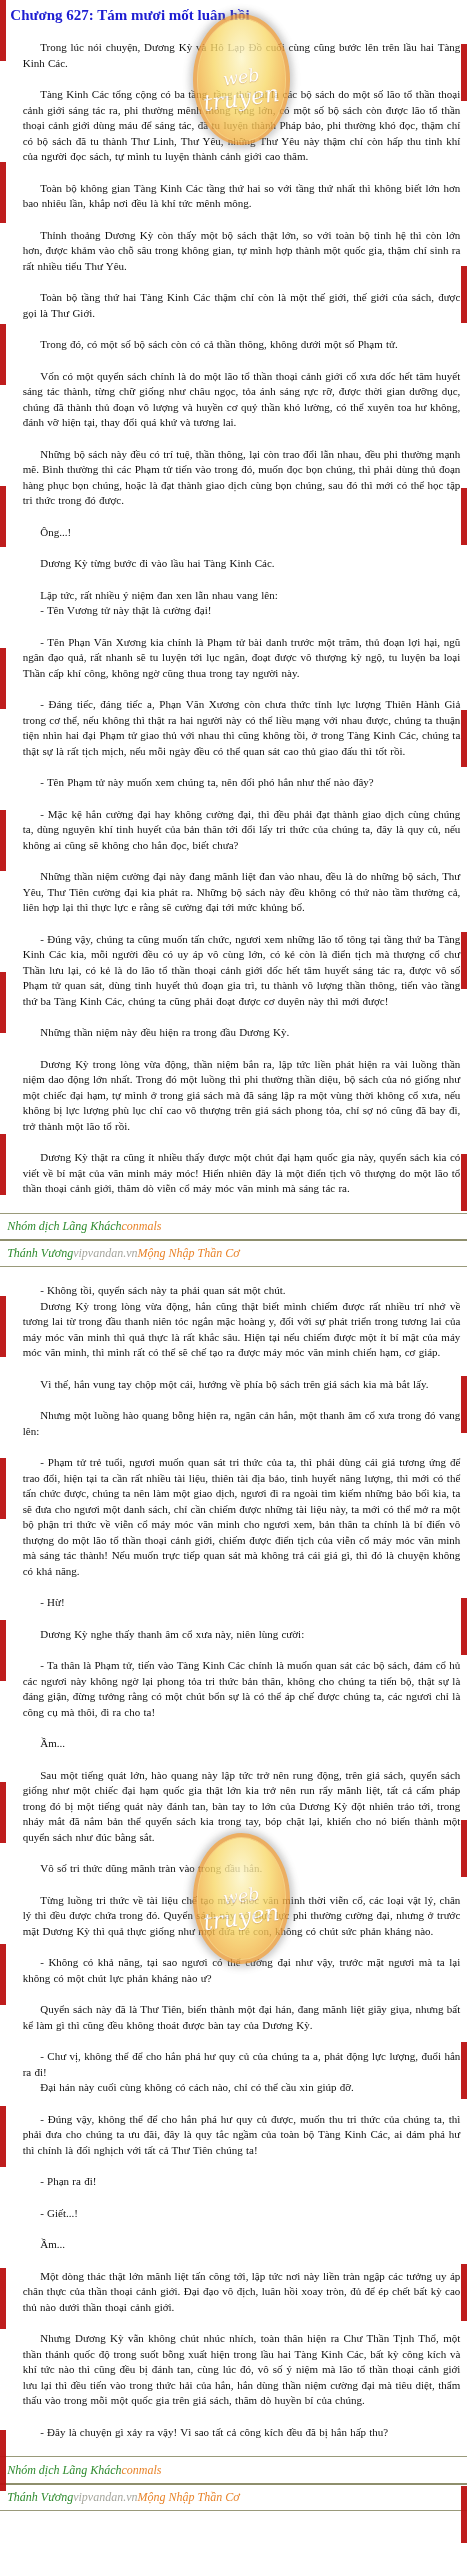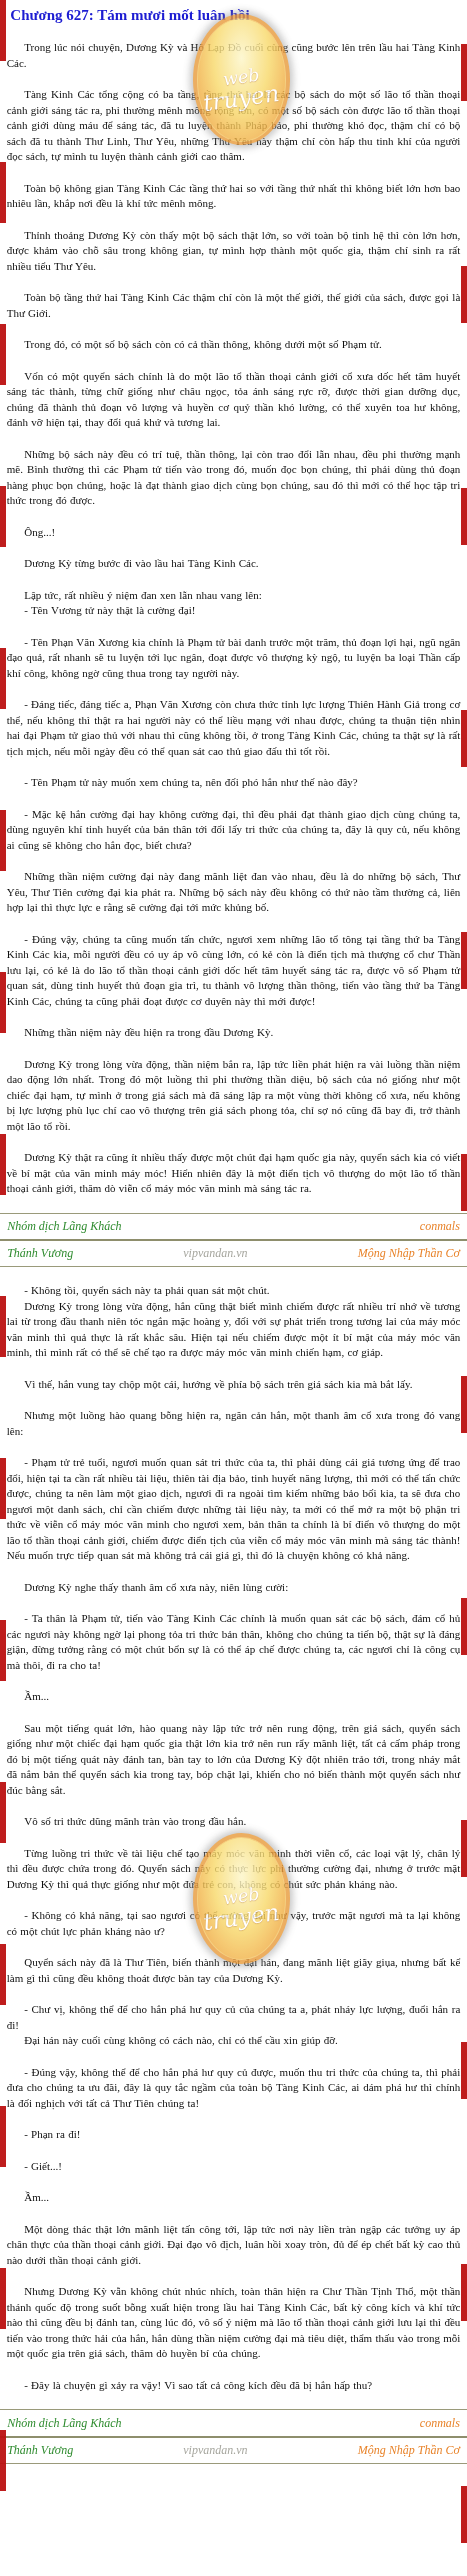--- a/index.html
+++ b/index.html
@@ -18,36 +18,36 @@
     margin:6.2px 10.3px 15.5px;
     line-height:18.5px;
   }
   .content { padding:0 6.7px; position:relative; z-index:2; }
   p.para {
     font-size:11px;
     line-height:15.5px;
     color:#101010;
     text-align:justify;
     text-indent:17.5px;
-    margin:0 0 16px 0;
+    margin:0 0 16px 16px;
     word-spacing:0.5px;
   }
   p.para.tight { margin-top:-16px; }
 
   
   .divider {
     margin:10.3px -6.7px 16px;
     font-style:italic;
     font-size:12px;
     position:relative; z-index:2;
     background:#fff;
   }
   .divider .bar { border-top:1.5px solid #9a9a7a; height:0; }
   .divider .bar.mid { border-top:2.1px solid #8e8e6c; }
-  .divider .drow { display:flex; justify-content:space-between; align-items:center; padding:5.2px 7.2px; }
+  .divider .drow { display:flex; justify-content:flex-start; align-items:center; padding:5.2px 7.2px; }
   .divider .green { color:#2e8b2e; }
   .divider .orange { color:#e8832a; }
   .divider .gray { color:#a6a69e; }
 
   
   .watermark {
     position:absolute;
     width:97px; height:131px;
     left:193px;
     z-index:6;
@@ -139,29 +139,30 @@
         <span class="gray">vipvandan.vn</span>
         <span class="orange">Mộng Nhập Thần Cơ</span>
       </div>
       <div class="bar"></div>
     </div>
     <p class="para">- Không tồi, quyển sách này ta phải quan sát một chút.</p>
     <p class="para tight">Dương Kỳ trong lòng vừa động, hắn cũng thật biết mình chiếm được rất nhiều trí nhớ về tương lai từ trong đầu thanh niên tóc ngắn mặc hoàng y, đối với sự phát triển trong tương lai của máy móc văn minh thì quả thực là rất khắc sâu. Hiện tại nếu chiếm được một ít bí mật của máy móc văn minh, thì mình rất có thể sẽ chế tạo ra được máy móc văn minh chiến hạm, cơ giáp.</p>
     <p class="para">Vì thế, hắn vung tay chộp một cái, hướng về phía bộ sách trên giá sách kia mà bắt lấy.</p>
     <p class="para">Nhưng một luồng hào quang bỗng hiện ra, ngăn cản hắn, một thanh âm cổ xưa trong đó vang lên:</p>
     <p class="para">- Phạm tử trẻ tuổi, ngươi muốn quan sát tri thức của ta, thì phải dùng cái giá tương ứng để trao đổi, hiện tại ta cần rất nhiều tài liệu, thiên tài địa bảo, tinh huyết năng lượng, thì mới có thể tấn chức được, chúng ta nên làm một giao dịch, ngươi đi ra ngoài tìm kiếm những bảo bối kia, ta sẽ đưa cho ngươi một danh sách, chỉ cần chiếm được những tài liệu này, ta mới có thể mở ra một bộ phận tri thức về viễn cổ máy móc văn minh cho ngươi xem, bản thân ta chính là bí điển vô thượng do một lão tổ thần thoại cảnh giới, chiếm được điển tịch của viễn cổ máy móc văn minh mà sáng tác thành! Nếu muốn trực tiếp quan sát mà không trả cái giá gì, thì đó là chuyện không có khả năng.</p>
+    <p class="para">- Hừ!</p>
     <p class="para">Dương Kỳ nghe thấy thanh âm cổ xưa này, niên lùng cười:</p>
     <p class="para">- Ta thân là Phạm tử, tiến vào Tàng Kinh Các chính là muốn quan sát các bộ sách, đám cổ hủ các ngươi này không ngờ lại phong tỏa tri thức bản thân, không cho chúng ta tiến bộ, thật sự là đáng giận, đừng tưởng rằng có một chút bổn sự là có thể áp chế được chúng ta, các ngươi chỉ là công cụ mà thôi, đi ra cho ta!</p>
     <p class="para">Ầm...</p>
     <p class="para">Sau một tiếng quát lớn, hào quang này lập tức trở nên rung động, trên giá sách, quyển sách giống như một chiếc đại hạm quốc gia thật lớn kia trở nên run rẩy mãnh liệt, tất cả cấm pháp trong đó bị một tiếng quát này đánh tan, bàn tay to lớn của Dương Kỳ đột nhiên trảo tới, trong nháy mắt đã nắm bản thể quyển sách kia trong tay, bóp chặt lại, khiến cho nó biến thành một quyển sách như đúc bằng sắt.</p>
     <p class="para">Vô số tri thức dũng mãnh tràn vào trong đầu hắn.</p>
     <p class="para">Từng luồng tri thức về tài liệu chế tạo máy móc văn minh thời viễn cổ, các loại vật lý, chân lý thì đều được chứa trong đó. Quyển sách này có thực lực phi thường cường đại, nhưng ở trước mặt Dương Kỳ thì quả thực giống như một đứa trẻ con, không có chút sức phản kháng nào.</p>
     <p class="para">- Không có khả năng, tại sao ngươi có thể cường đại như vậy, trước mặt ngươi mà ta lại không có một chút lực phản kháng nào ư?</p>
     <p class="para">Quyển sách này đã là Thư Tiên, biến thành một đại hán, đang mãnh liệt giãy giụa, nhưng bất kể làm gì thì cũng đều không thoát được bàn tay của Dương Kỳ.</p>
-    <p class="para">- Chư vị, không thể để cho hắn phá hư quy củ của chúng ta a, phát nháy lực lượng, đuổi hắn ra đi!</p>
+    <p class="para">- Chư vị, không thể để cho hắn phá hư quy củ của chúng ta a, phát động lực lượng, đuổi hắn ra đi!</p>
     <p class="para tight">Đại hán này cuối cùng không có cách nào, chỉ có thể cầu xin giúp đỡ.</p>
     <p class="para">- Đúng vậy, không thể để cho hắn phá hư quy củ được, muốn thu tri thức của chúng ta, thì phải đưa cho chúng ta ưu đãi, đây là quy tắc ngầm của toàn bộ Tàng Kinh Các, ai dám phá hư thì chính là đối nghịch với tất cả Thư Tiên chúng ta!</p>
     <p class="para">- Phạn ra đi!</p>
     <p class="para">- Giết...!</p>
     <p class="para">Ầm...</p>
     <p class="para">Một dòng thác thật lớn mãnh liệt tấn công tới, lập tức nơi này liền tràn ngập các tưởng uy áp chân thực của thần thoại cảnh giới. Đại đạo vô địch, luân hồi xoay tròn, đủ để ép chết bất kỳ cao thủ nào dưới thần thoại cảnh giới.</p>
     <p class="para">Nhưng Dương Kỳ vẫn không chút nhúc nhích, toàn thân hiện ra Chư Thần Tịnh Thổ, một thần thánh quốc độ trong suốt bỗng xuất hiện trong lầu hai Tàng Kinh Các, bất kỳ công kích và khí tức nào thì cũng đều bị đánh tan, cùng lúc đó, vô số ý niệm mà lão tổ thần thoại cảnh giới lưu lại thì đều tiến vào trong thức hải của hắn, hắn dùng thần niệm cường đại mà tiêu diệt, thẩm thấu vào trong mỗi một quốc gia trên giá sách, thăm dò huyền bí của chúng.</p>
     <p class="para">- Đây là chuyện gì xảy ra vậy! Vì sao tất cả công kích đều đã bị hắn hấp thu?</p>
     <div class="divider">
       <div class="bar"></div>

